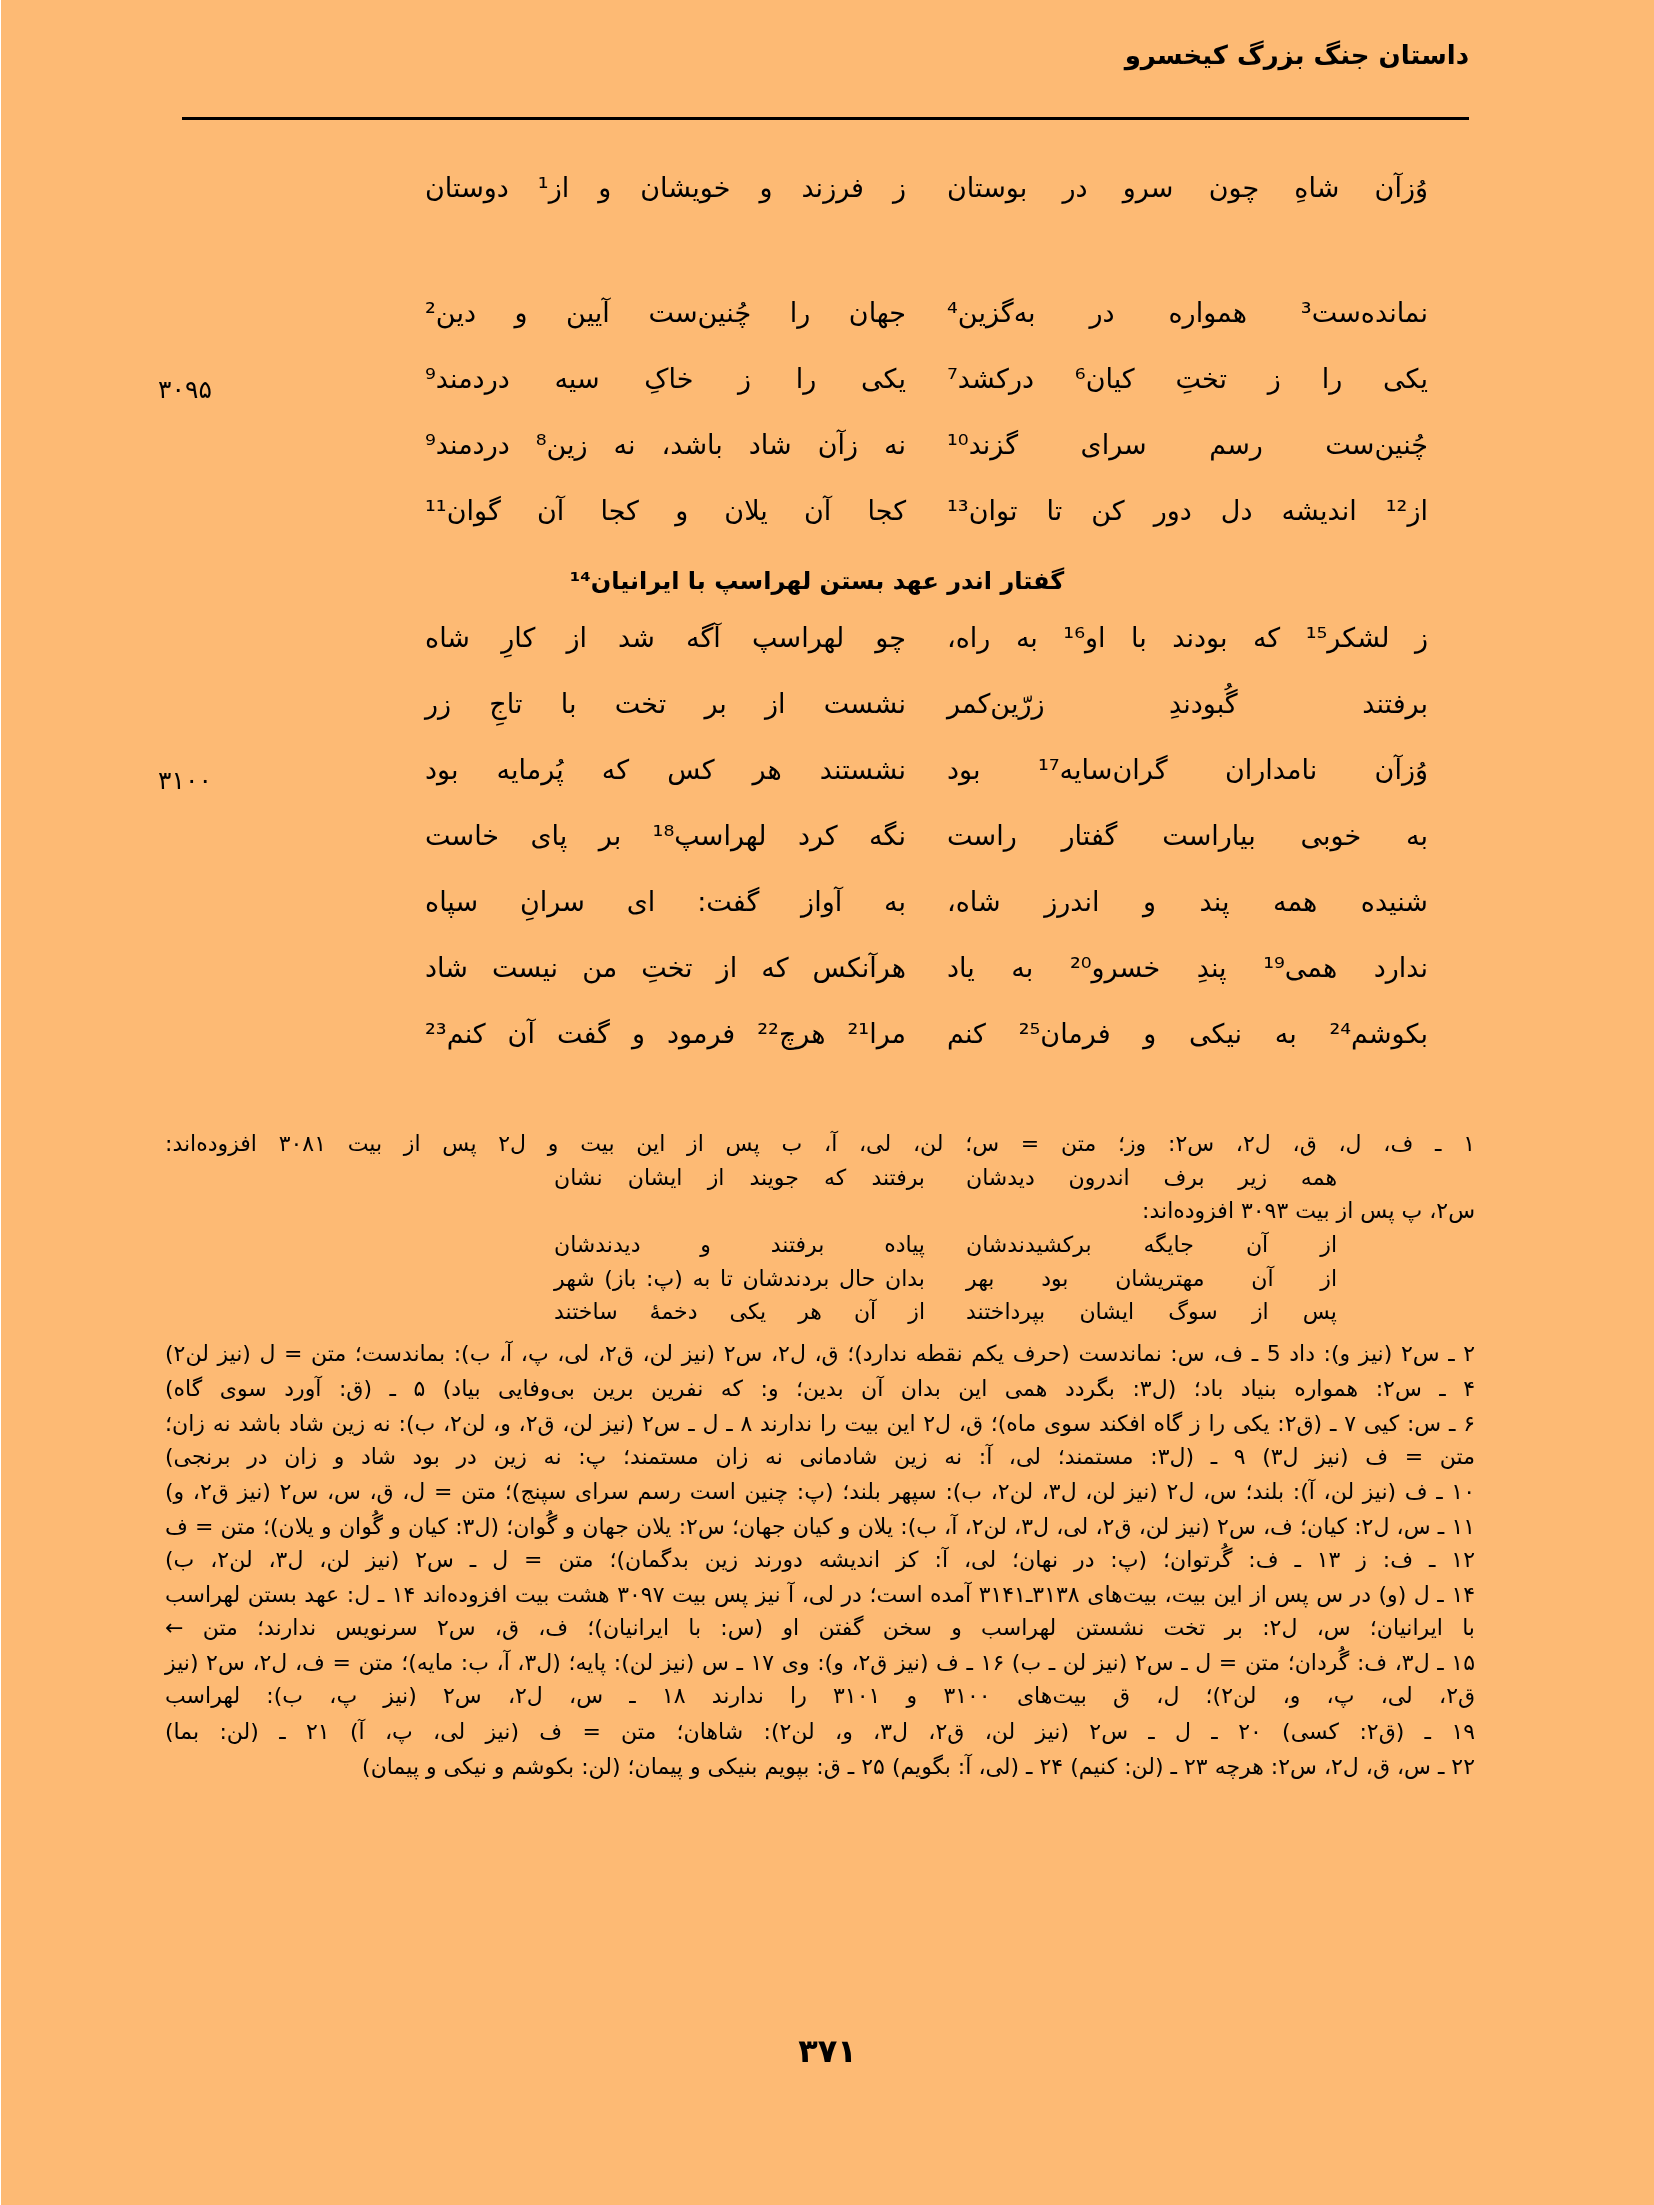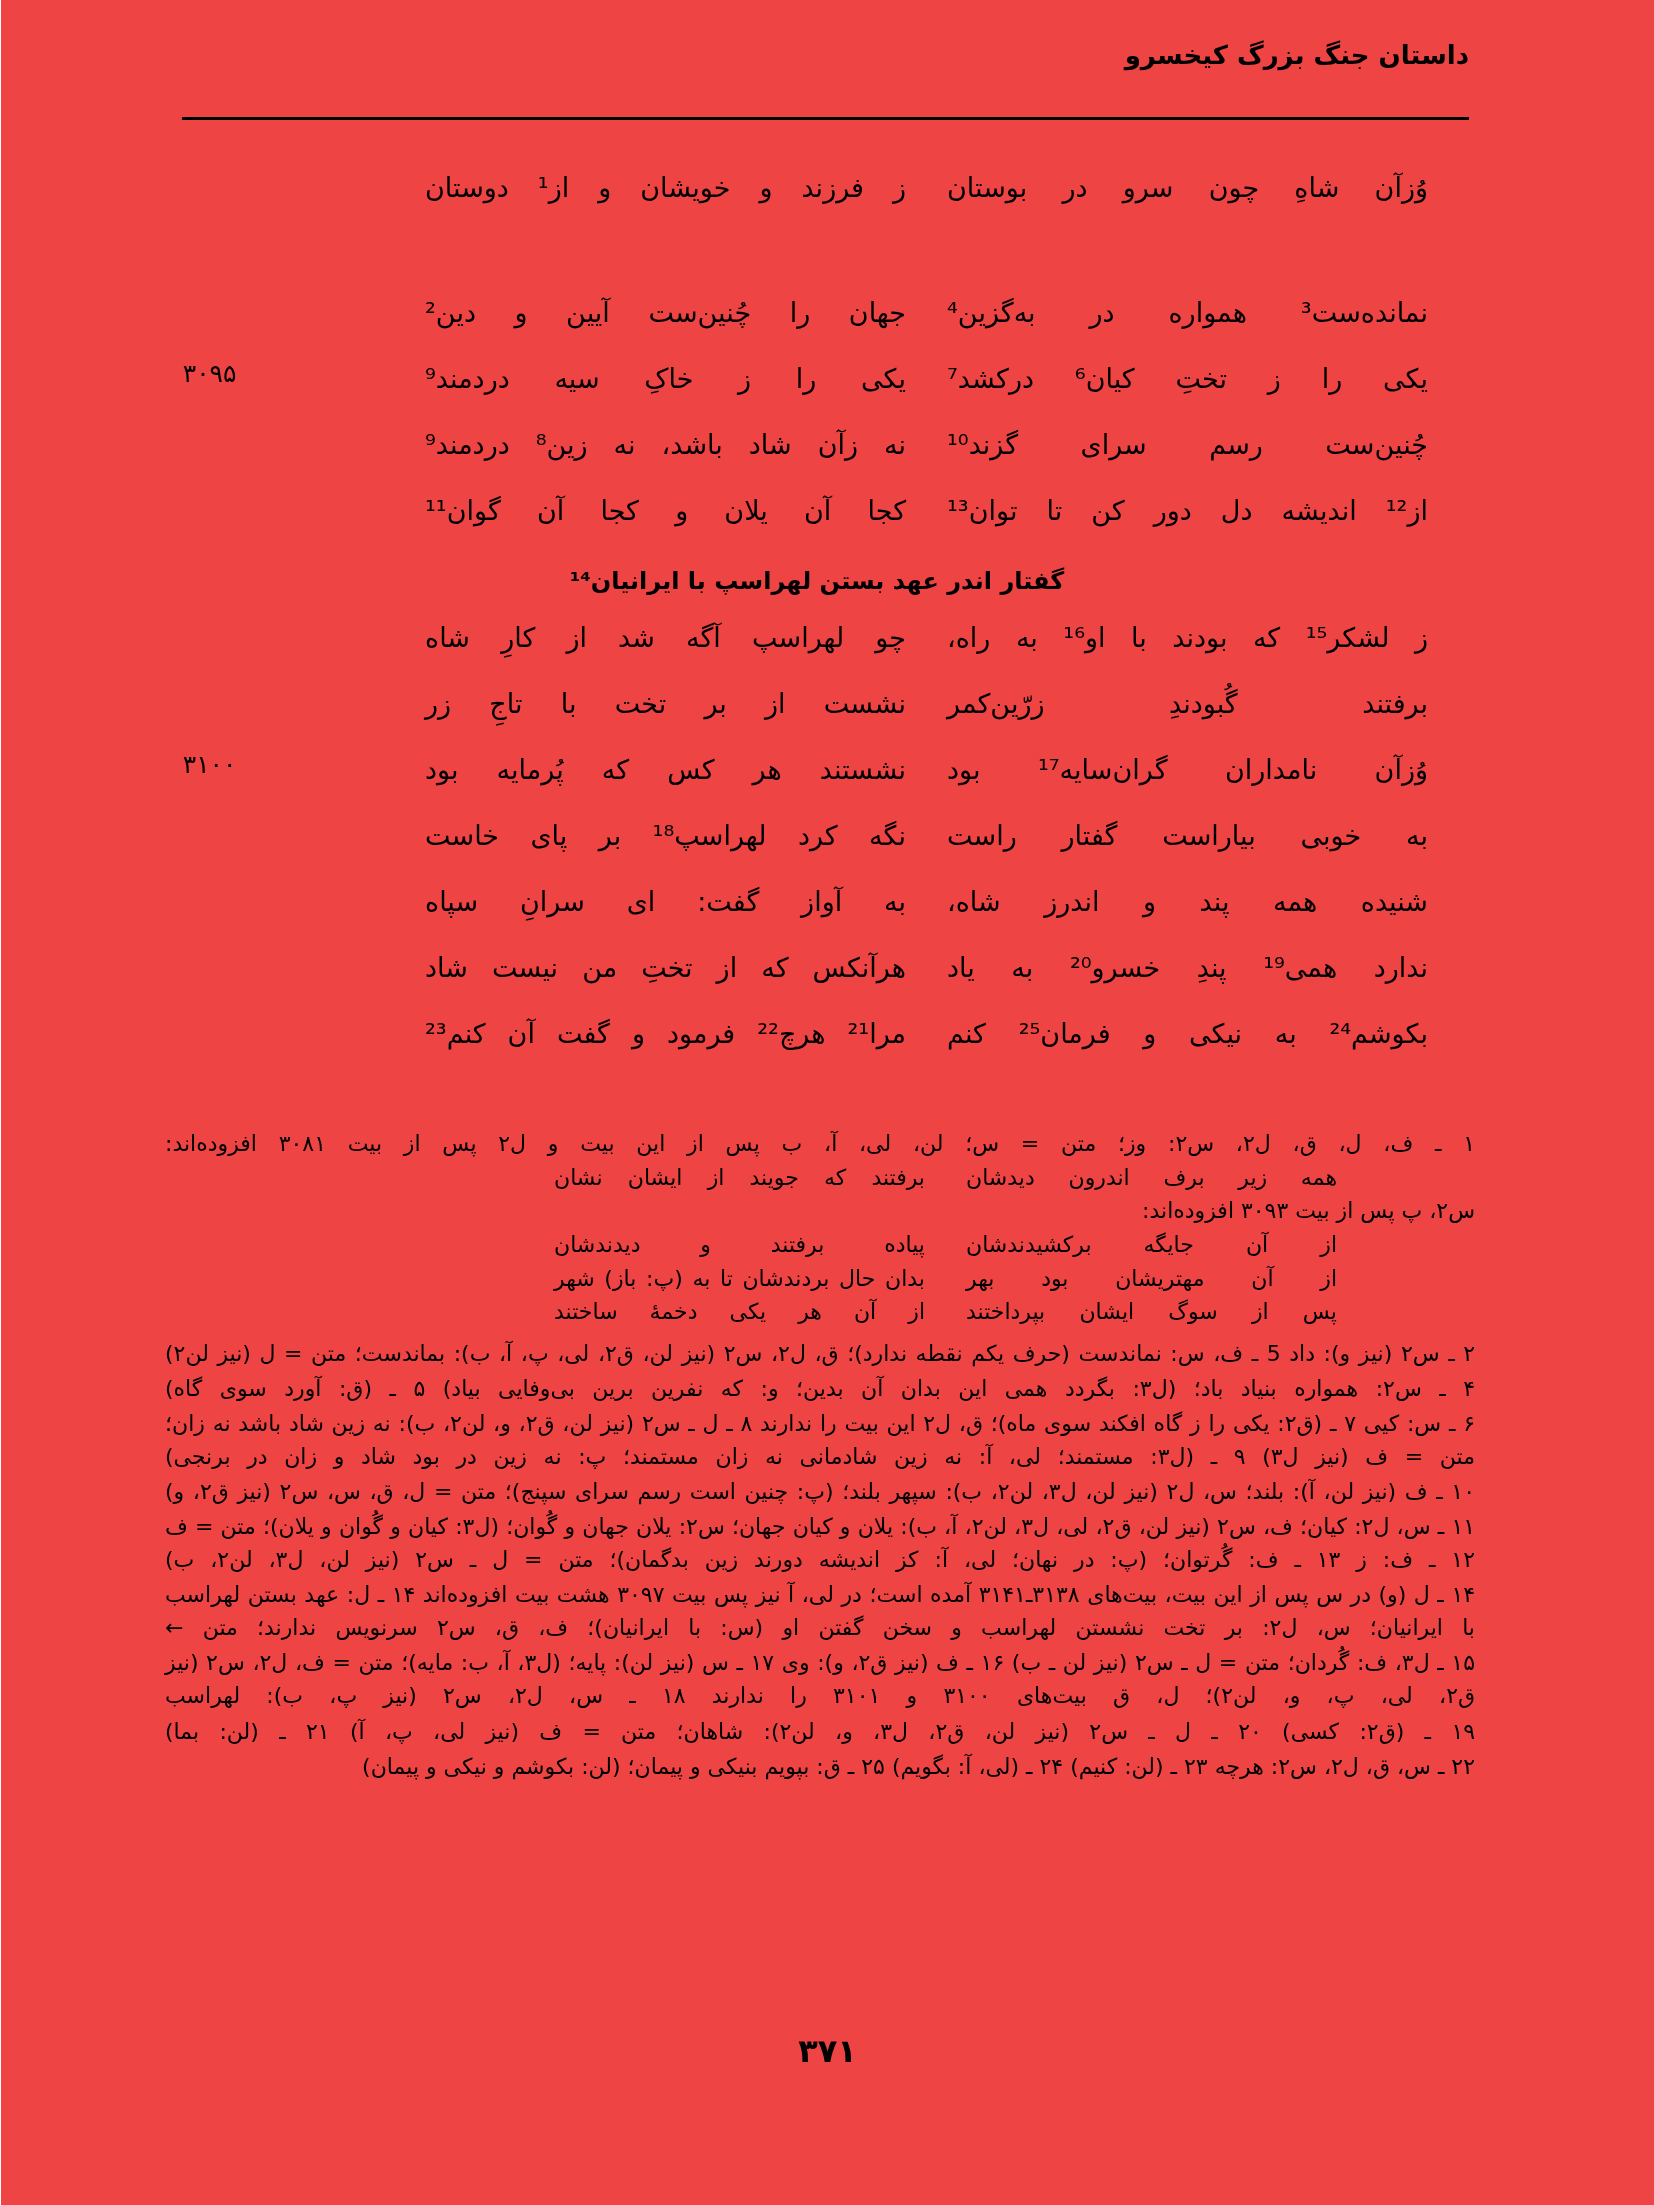--- a/index.html
+++ b/index.html
@@ -6,21 +6,21 @@
   html,body{margin:0;padding:0;background:#ffffff;}
   body{
     width:1655px;height:2205px;
     font-family:"DejaVu Sans","Liberation Sans",sans-serif;
     color:#000;
     position:relative;
     overflow:hidden;
   }
   .page{
     position:absolute;inset:0;
-    background:#ef4444;
+    background:#fdba74;
   }
 
   
   .runhead{
     position:absolute;
     top:40px;
     right:186px;
     left:186px;
     text-align:right;
     font-size:26px;
@@ -73,23 +73,23 @@
     width:481px;
     margin-right:41px;
     text-align:justify;
     text-align-last:justify;
     direction:rtl;
   }
 
   .vnum{
     position:absolute;
     left:-6.9px;
-    top:8px;
+    top:24px;
     width:103px;
-    text-align:center;
+    text-align:left;
     font-size:25px;
     direction:ltr;
     letter-spacing:0.7px;
   }
   .gap-md{height:59px;}
 
   
   .section-heading{
     text-align:center;
     font-size:24px;

